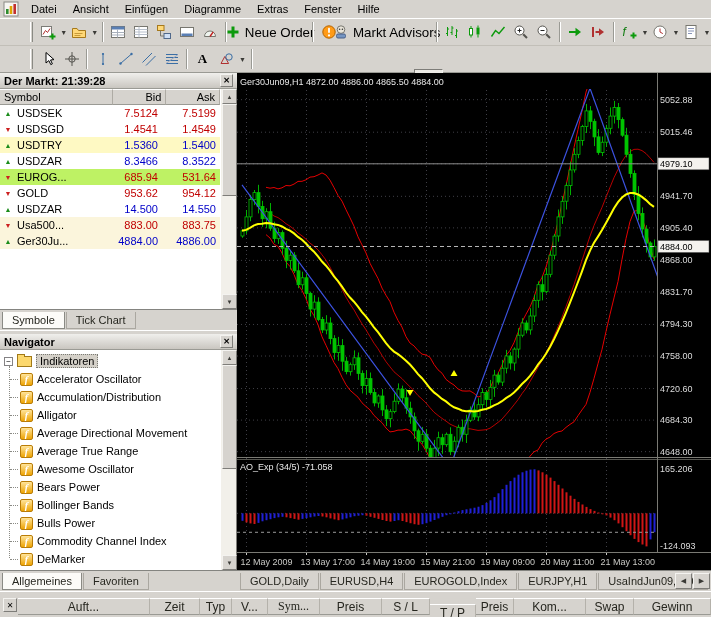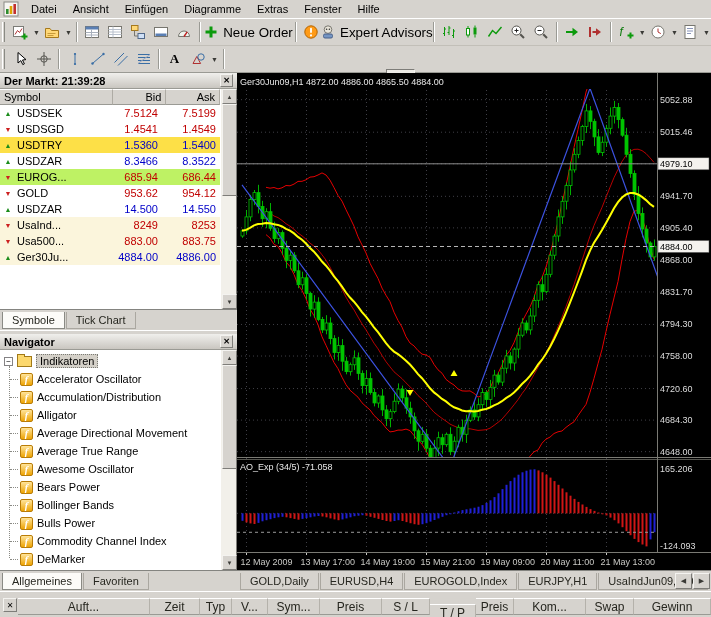--- a/index.html
+++ b/index.html
@@ -7,21 +7,21 @@
   #app { position:relative; width:711px; height:617px; background:#d6d3ce; font-size:11px; color:#000; }
   svg { display:block; }
 
   
   #menubar { position:absolute; left:0; top:0; width:711px; height:19px; display:flex; align-items:center;
              background:#d6d3ce; border-bottom:1px solid #fff; padding-left:3px; }
   .menu-item { padding:2px 8px; cursor:default; }
   .appic { width:16px; height:16px; margin-right:4px; }
 
   
-  .toolbar { position:absolute; left:0; width:711px; display:flex; align-items:center; background:#d6d3ce; }
+  .toolbar { position:absolute; left:0; width:711px; display:flex; align-items:center; background:#d6d3ce;padding-left:28px; }
   #toolbar1 { top:19px; height:27px; border-bottom:1px solid #c2bfb8; }
   #toolbar2 { top:46px; height:27px; border-bottom:1px solid #9a9a94; }
   .grip { width:3px; height:20px; border-left:1px solid #fff; border-right:1px solid #8a8a84; margin:0 4px 0 2px; }
   .tb-sep { width:2px; height:20px; border-left:1px solid #9a9a94; border-right:1px solid #fff; margin:0 3px; }
   .tb-btn { height:22px; min-width:23px; display:flex; align-items:center; justify-content:center; gap:4px;
             background:transparent; border:1px solid transparent; padding:0 2px; cursor:default; }
   .tb-btn.text { padding:0 6px; white-space:nowrap; }
   .dd { width:11px; height:22px; display:flex; align-items:center; justify-content:center; font-size:7px; color:#3a3a36; }
   .tf-group { display:flex; margin-left:42px; }
   .tf-btn { width:29px; height:20px; display:flex; align-items:center; justify-content:center;
@@ -189,21 +189,21 @@
       </button>
     <button class="tb-btn text">
         <span class="ic">
           <svg width="16" height="16" viewBox="0 0 16 16">
             <circle cx="8" cy="5.6" r="3.8" fill="#e9e5da" stroke="#77766f"></circle>
             <circle cx="6.6" cy="5.2" r="0.8" fill="#333"></circle>
             <circle cx="9.4" cy="5.2" r="0.8" fill="#333"></circle>
             <rect x="3.5" y="10" width="9" height="4" rx="1.5" fill="#7595c2" stroke="#48608a"></rect>
           </svg>
         </span>
-        <span>Expert Advisors</span>
+        <span>Markt Advisors</span>
       </button>
     <span class="tb-sep"></span>
     <button class="tb-btn">
         <span class="ic">
           <svg width="16" height="16" viewBox="0 0 16 16">
             <path d="M3.5 3 v9 M2 9.5 h1.5 M3.5 5 h1.5 M8 2 v9 M6.5 8.5 h1.5 M8 4 h1.5 M12.5 5 v9 M11 11.5 h1.5 M12.5 7 h1.5" stroke="#0c9a0c"></path>
           </svg>
         </span>
       </button>
     <button class="tb-btn">
@@ -383,55 +383,49 @@
           <span class="mw-sym">USDSEK</span>
           <span class="mw-bid" style="color: rgb(192, 0, 0);">7.5124</span>
           <span class="mw-ask" style="color: rgb(192, 0, 0);">7.5199</span>
         </div>
         <div class="mw-row" style="background: rgb(255, 255, 255);">
           <span class="mw-ic" style="color: rgb(204, 32, 32);">▼</span>
           <span class="mw-sym">USDSGD</span>
           <span class="mw-bid" style="color: rgb(192, 0, 0);">1.4541</span>
           <span class="mw-ask" style="color: rgb(192, 0, 0);">1.4549</span>
         </div>
-        <div class="mw-row" style="background: #fde047;">
+        <div class="mw-row" style="background: #fef9c3;">
           <span class="mw-ic" style="color: rgb(26, 140, 26);">▲</span>
           <span class="mw-sym">USDTRY</span>
           <span class="mw-bid" style="color: rgb(0, 0, 200);">1.5360</span>
           <span class="mw-ask" style="color: rgb(0, 0, 200);">1.5400</span>
         </div>
         <div class="mw-row" style="background: rgb(255, 255, 255);">
           <span class="mw-ic" style="color: rgb(26, 140, 26);">▲</span>
           <span class="mw-sym">USDZAR</span>
           <span class="mw-bid" style="color: rgb(0, 0, 200);">8.3466</span>
           <span class="mw-ask" style="color: rgb(0, 0, 200);">8.3522</span>
         </div>
         <div class="mw-row" style="background: #bef264;">
           <span class="mw-ic" style="color: rgb(204, 32, 32);">▼</span>
           <span class="mw-sym">EUROG...</span>
           <span class="mw-bid" style="color: rgb(192, 0, 0);">685.94</span>
-          <span class="mw-ask" style="color: rgb(192, 0, 0);">686.44</span>
+          <span class="mw-ask" style="color: rgb(192, 0, 0);">531.64</span>
         </div>
         <div class="mw-row" style="background: rgb(255, 255, 255);">
           <span class="mw-ic" style="color: rgb(204, 32, 32);">▼</span>
           <span class="mw-sym">GOLD</span>
           <span class="mw-bid" style="color: rgb(192, 0, 0);">953.62</span>
           <span class="mw-ask" style="color: rgb(192, 0, 0);">954.12</span>
         </div>
         <div class="mw-row" style="background: rgb(255, 255, 255);">
           <span class="mw-ic" style="color: rgb(26, 140, 26);">▲</span>
           <span class="mw-sym">USDZAR</span>
           <span class="mw-bid" style="color: rgb(0, 0, 200);">14.500</span>
           <span class="mw-ask" style="color: rgb(0, 0, 200);">14.550</span>
-        </div>
-        <div class="mw-row" style="background: rgb(251, 245, 220);">
-          <span class="mw-ic" style="color: rgb(204, 32, 32);">▼</span>
-          <span class="mw-sym">UsaInd...</span>
-          <span class="mw-bid" style="color: rgb(192, 0, 0);">8249</span>
-          <span class="mw-ask" style="color: rgb(192, 0, 0);">8253</span>
         </div>
         <div class="mw-row" style="background: rgb(251, 245, 220);">
           <span class="mw-ic" style="color: rgb(204, 32, 32);">▼</span>
           <span class="mw-sym">Usa500...</span>
           <span class="mw-bid" style="color: rgb(192, 0, 0);">883.00</span>
           <span class="mw-ask" style="color: rgb(192, 0, 0);">883.75</span>
         </div>
         <div class="mw-row" style="background: rgb(251, 245, 220);">
           <span class="mw-ic" style="color: rgb(26, 140, 26);">▲</span>
           <span class="mw-sym">Ger30Ju...</span>
@@ -929,21 +923,21 @@
     </div>
   </div>
 
   <div id="terminal">
     <span id="t-close">✕</span>
     <div id="t-cols">
         <span class="t-col" style="width: 132px;">Auft...</span>
         <span class="t-col" style="width: 50px;">Zeit</span>
         <span class="t-col" style="width: 32px;">Typ</span>
         <span class="t-col" style="width: 36px;">V...</span>
-        <span class="t-col" style="width: 52px;">Sym...</span>
+        <span class="t-col" style="width: 52px; font-family: Liberation Serif, serif;">Sym...</span>
         <span class="t-col" style="width: 62px;">Preis</span>
         <span class="t-col" style="width: 48px;">S / L</span>
         <span class="t-col" style="width: 46px; margin-top: 6px;">T / P</span>
         <span class="t-col" style="width: 38px;">Preis</span>
         <span class="t-col" style="width: 72px;">Kom...</span>
         <span class="t-col" style="width: 48px;">Swap</span>
         <span class="t-col" style="width: 77px;">Gewinn</span>
       </div>
   </div>
 

